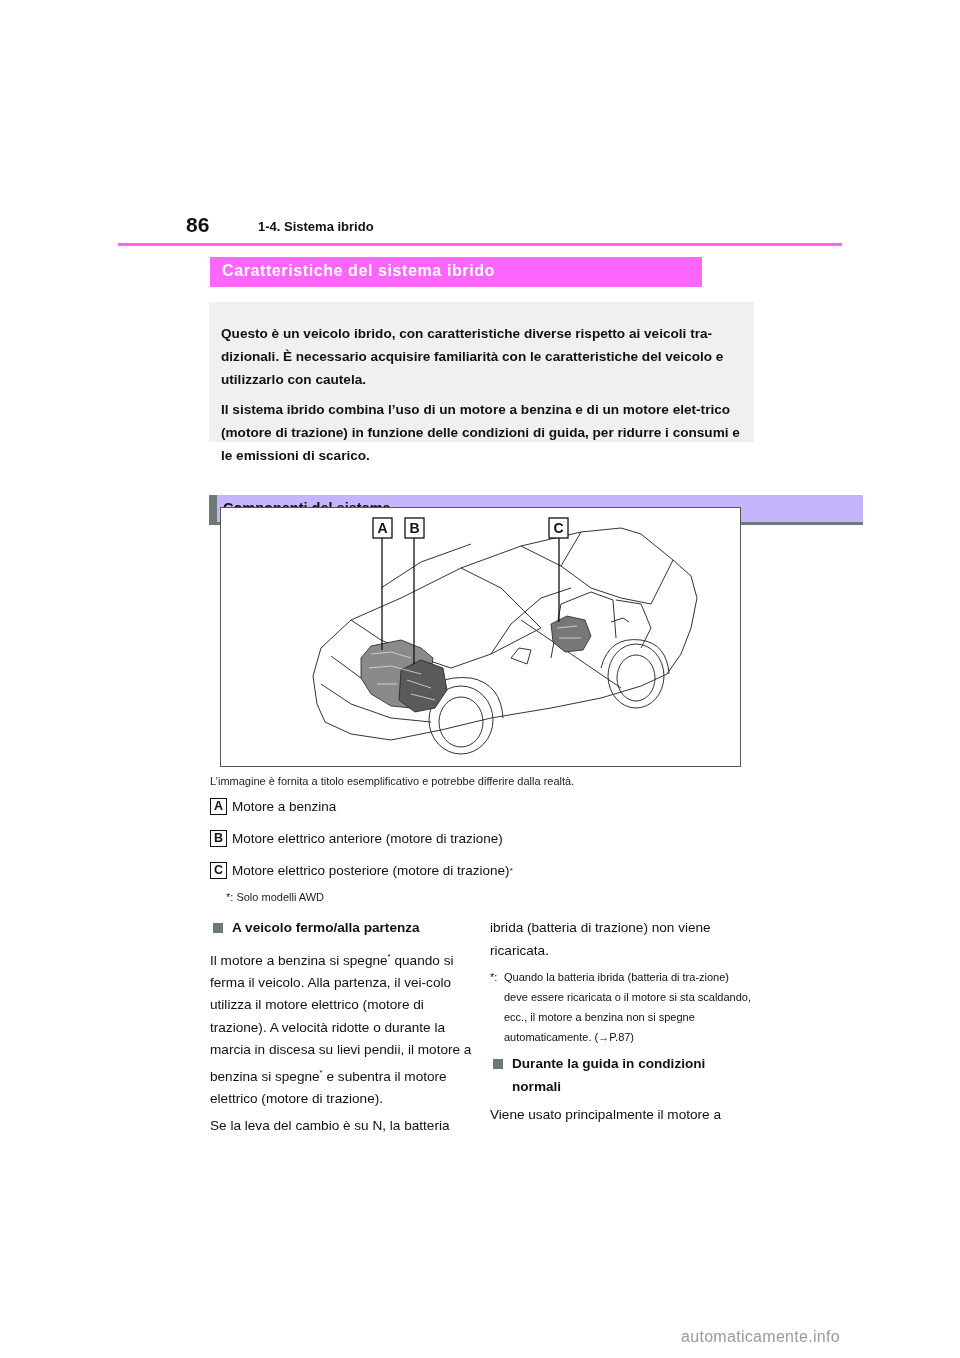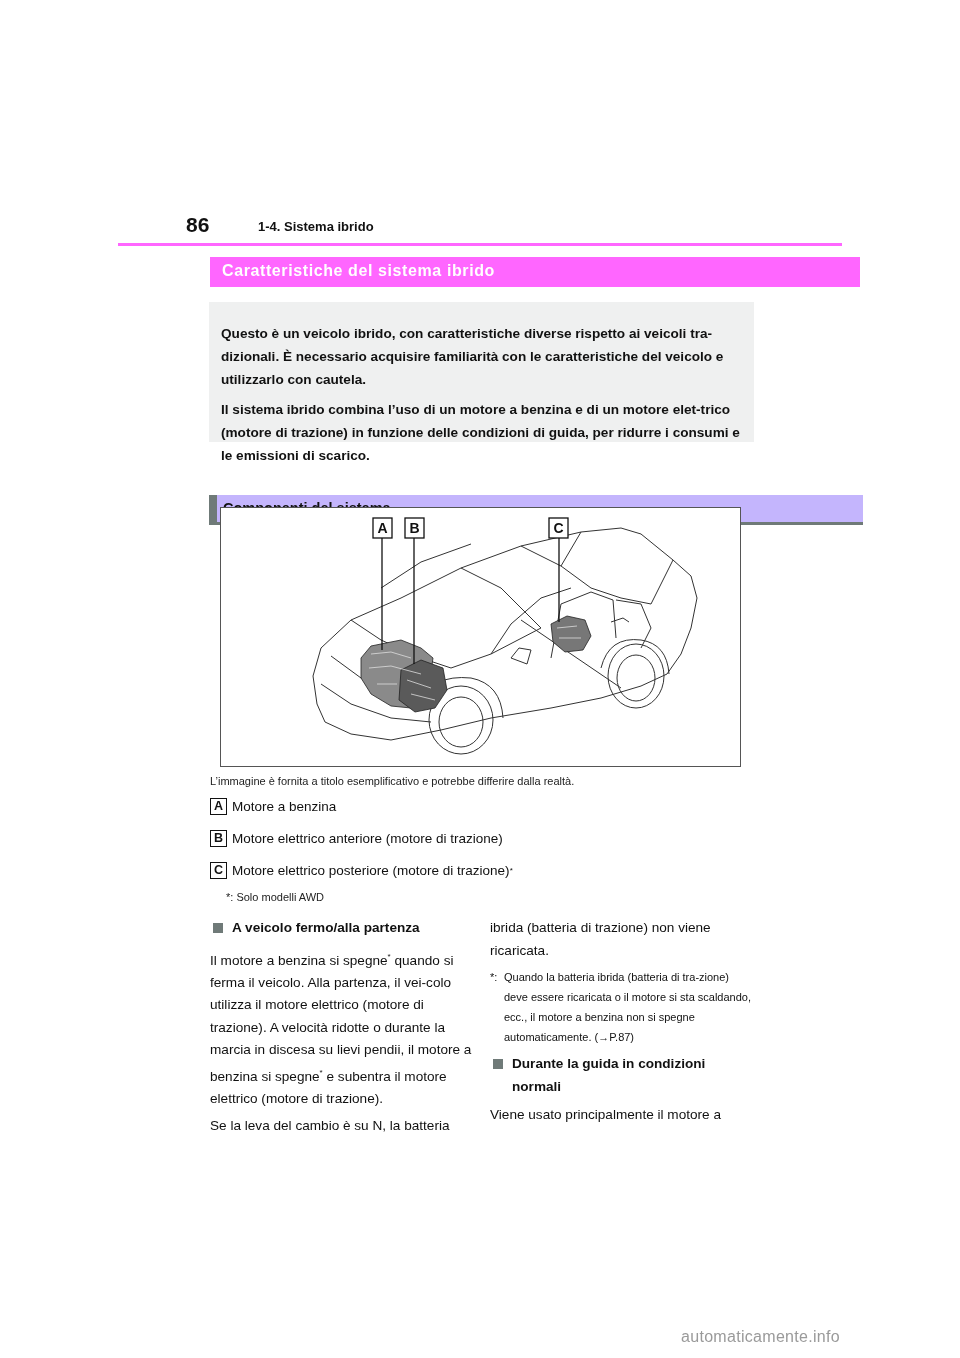--- a/index.html
+++ b/index.html
@@ -3,21 +3,21 @@
   <meta charset="utf-8">
   <style>
     * { box-sizing: border-box; margin: 0; padding: 0; }
     html, body { width: 960px; height: 1358px; background: #ffffff; overflow: hidden; }
     body { position: relative; font-family: "Liberation Sans", sans-serif; color: #111; }
 
     .page-number { position: absolute; left: 186px; top: 213px; font-size: 21px; font-weight: bold; color: #111; }
     .section-ref { position: absolute; left: 258px; top: 219px; font-size: 13px; font-weight: bold; color: #111; }
     .header-rule { position: absolute; left: 118px; top: 243px; width: 724px; height: 3px; background: #ff66ff; }
 
-    .title-bar { position: absolute; left: 210px; top: 257px; width: 650px; height: 30px; background: #ff66ff; }
+    .title-bar { position: absolute; left: 210px; top: 257px; width: 492px; height: 30px; background: #ff66ff; }
     .title-bar span { position: absolute; left: 12px; top: 5px; font-size: 16px; font-weight: bold; color: #ffffff; letter-spacing: 0.6px; }
 
     .intro-box { position: absolute; left: 209px; top: 302px; width: 545px; height: 140px; background: #eff0f0; padding: 20px 12px 0 12px; }
     .intro-box p { font-size: 13.6px; font-weight: bold; line-height: 23px; color: #111; margin-bottom: 7px; }
 
     .sub-bar { position: absolute; left: 209px; top: 463px; width: 654px; height: 30px; background: #c4b5fd; border-left: 8px solid #6f7a78; border-bottom: 3px solid #6f7a78; margin-top: 32px; }
     .sub-bar span { position: absolute; left: 6px; top: 5px; font-size: 14.5px; font-weight: bold; color: #111; }
 
     .figure-frame { position: absolute; left: 220px; top: 507px; width: 521px; height: 260px; border: 1.5px solid #555; background: #fff; }
     .figure-frame svg { position: absolute; left: 0; top: 0; }

